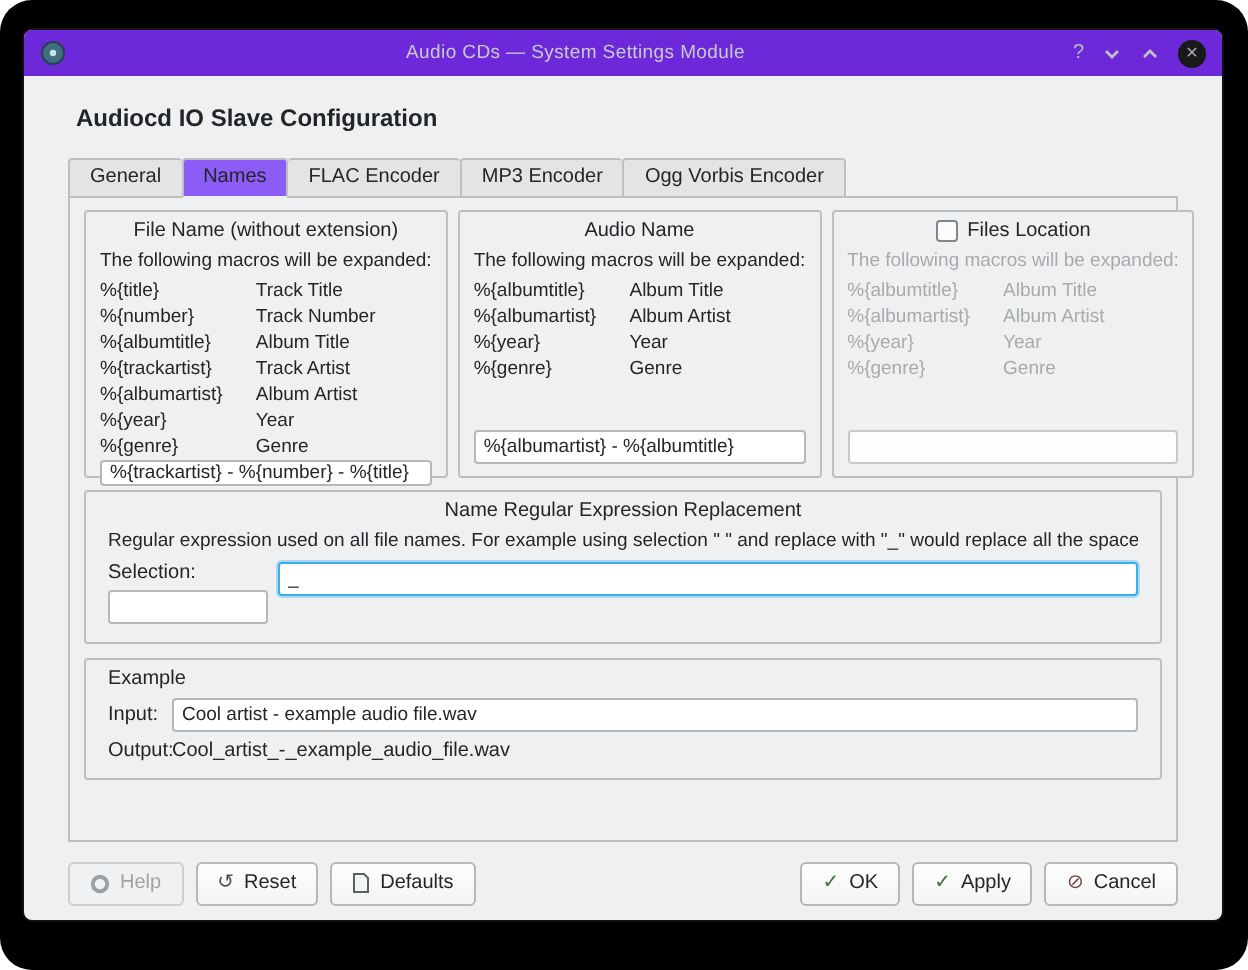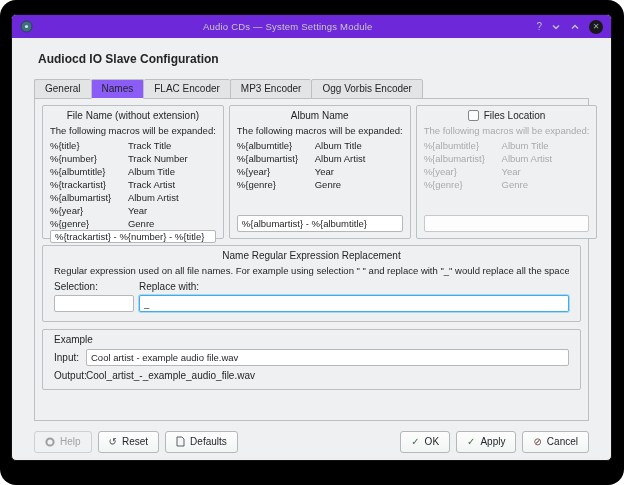--- a/index.html
+++ b/index.html
@@ -153,21 +153,21 @@
               <span class="desc">Year</span>
             </div>
             <div class="macro-row">
               <span class="macro">%{genre}</span>
               <span class="desc">Genre</span>
             </div>
             <input class="gb-input" type="text" value="%{trackartist} - %{number} - %{title}" style="">
           </div>
 
           <div class="groupbox gb-album">
-            <div class="gb-title">Album Name</div>
+            <div class="gb-title">Audio Name</div>
             <div class="intro">The following macros will be expanded:</div>
             <div class="macro-row">
               <span class="macro">%{albumtitle}</span>
               <span class="desc">Album Title</span>
             </div>
             <div class="macro-row">
               <span class="macro">%{albumartist}</span>
               <span class="desc">Album Artist</span>
             </div>
             <div class="macro-row">
@@ -209,21 +209,20 @@
 
         <div class="regex-group">
           <div class="gb-title">Name Regular Expression Replacement</div>
           <div class="regex-desc">Regular expression used on all file names. For example using selection " " and replace with "_" would replace all the spaces with underlines.</div>
           <div class="regex-fields">
             <div class="field field-sel">
               <span class="field-label">Selection:</span>
               <input class="text-input" type="text" value="" style="">
             </div>
             <div class="field field-rep">
-              <span class="field-label">Replace with:</span>
               <input class="text-input focused" type="text" value="_" style="">
             </div>
           </div>
         </div>
 
         <div class="example-group">
           <div class="ex-title">Example</div>
           <div class="ex-row">
             <span class="ex-label">Input:</span>
             <input class="text-input" type="text" value="Cool artist - example audio file.wav" style="">

